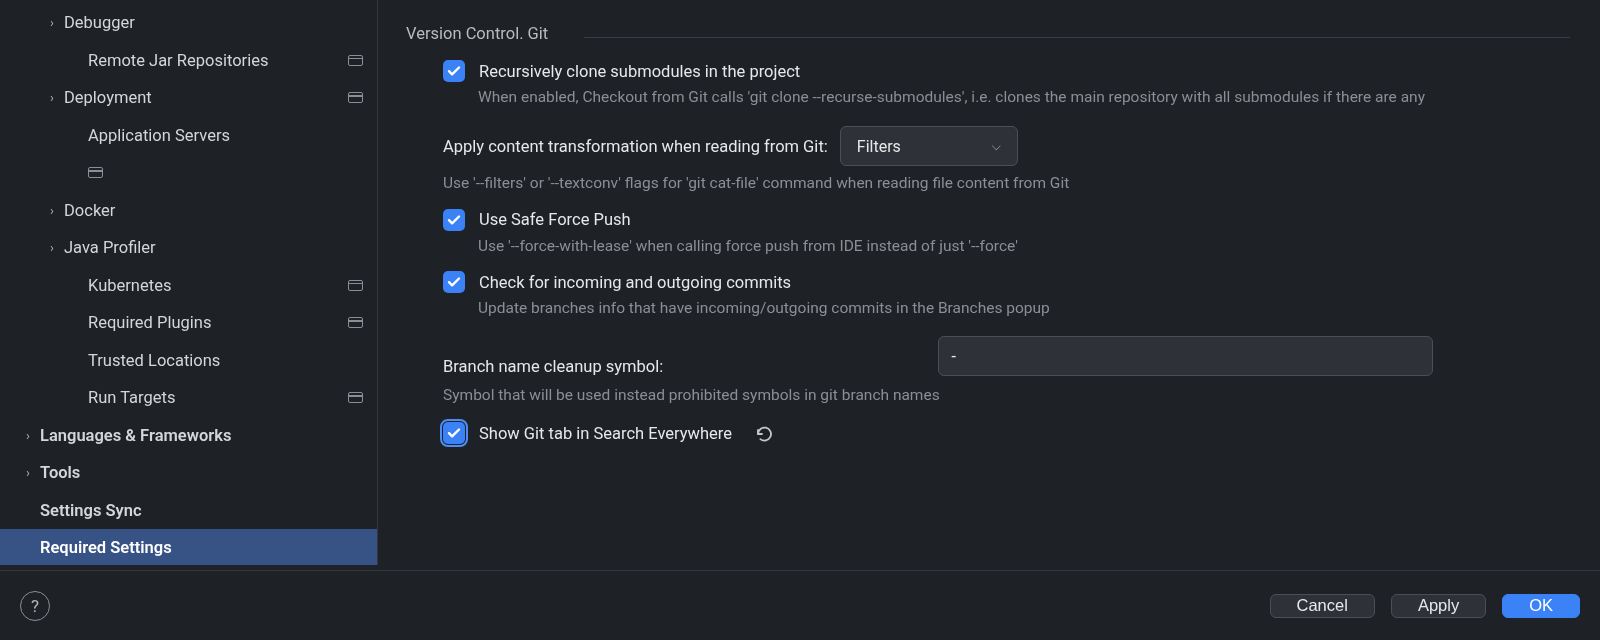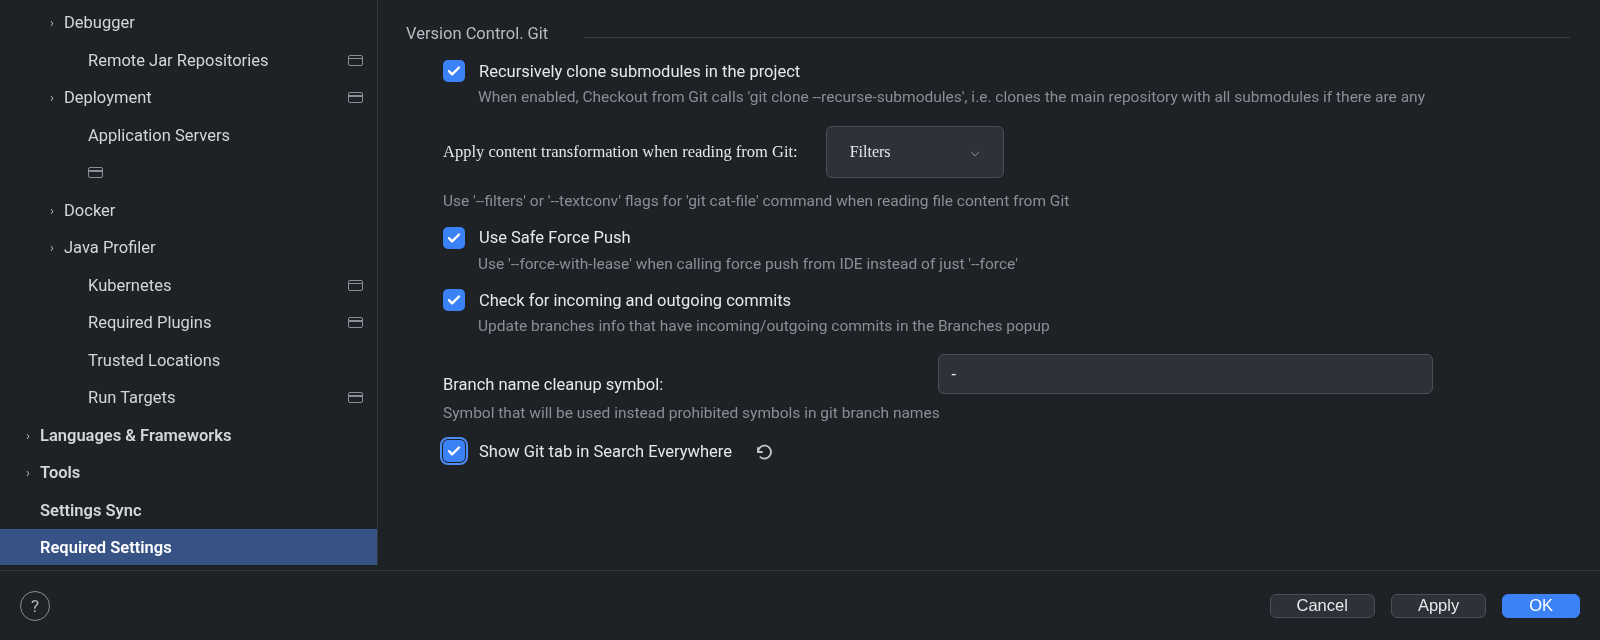--- a/index.html
+++ b/index.html
@@ -89,25 +89,24 @@
     color: #8b8f95;
     font-size: 15.5px;
     padding-left: 100px;
     padding-top: 2px;
     line-height: 1.45;
     max-width: 1320px;
   }
   .row {
     display: flex;
     align-items: center;
-    gap: 28px;
+    gap: 12px;
     padding-left: 60px;
     padding-top: 10px;
     padding-bottom: 4px;
-    font-family: Liberation Serif, serif;
   }
   .row.indented-label { padding-left: 65px; }
   .cb-row {
     display: flex;
     align-items: center;
     gap: 14px;
     padding-left: 65px;
     padding-top: 10px;
     padding-bottom: 2px;
     text-align: center;
@@ -137,25 +136,25 @@
   }
   .label-inline {
     color: #e6e8ea;
     font-size: 16.5px;
   }
   .dropdown {
     display: flex;
     align-items: center;
     justify-content: space-between;
     min-width: 178px;
-    height: 52px;
+    height: 40px;
     background: #2e3238;
     border: 1px solid #4a4f56;
     border-radius: 6px;
-    padding: 0 23px;
+    padding: 0 16px;
     color: #e6e8ea;
     font-size: 16px;
     cursor: pointer;
   }
   .dropdown .arrow { color: #aeb2b8; font-size: 12px; }
   .text-input {
     width: 495px;
     height: 40px;
     background: #2e3238;
     border: 1px solid #4a4f56;
@@ -308,21 +307,21 @@
     </div>
     <div class="hint">When enabled, Checkout from Git calls 'git clone --recurse-submodules', i.e. clones the main repository with all submodules if there are any</div>
 
     <div class="row indented-label" style="padding-top:18px;">
       <span class="label-inline">Apply content transformation when reading from Git:</span>
       <div class="dropdown">
         <span>Filters</span>
         <span class="arrow">⌵</span>
       </div>
     </div>
-    <div class="hint" style="padding-left:65px;margin-top:6px;">Use '--filters' or '--textconv' flags for 'git cat-file' command when reading file content from Git</div>
+    <div class="hint" style="padding-left:65px;">Use '--filters' or '--textconv' flags for 'git cat-file' command when reading file content from Git</div>
 
     <div class="cb-row" style="padding-top:14px;">
       <div class="checkbox">
         <svg viewBox="0 0 16 16">
             <path d="M3 8.2l3.1 3.1L13 4.5" stroke="#fff" stroke-width="2.4" fill="none" stroke-linecap="round" stroke-linejoin="round"></path>
           </svg>
       </div>
       <span class="cb-label">Use Safe Force Push</span>
     </div>
     <div class="hint">Use '--force-with-lease' when calling force push from IDE instead of just '--force'</div>

